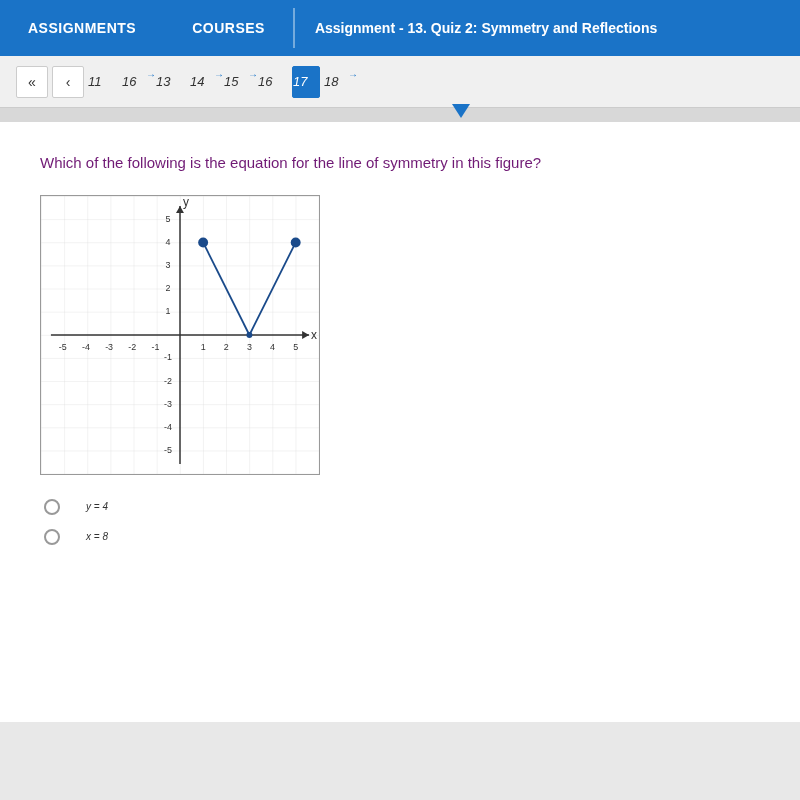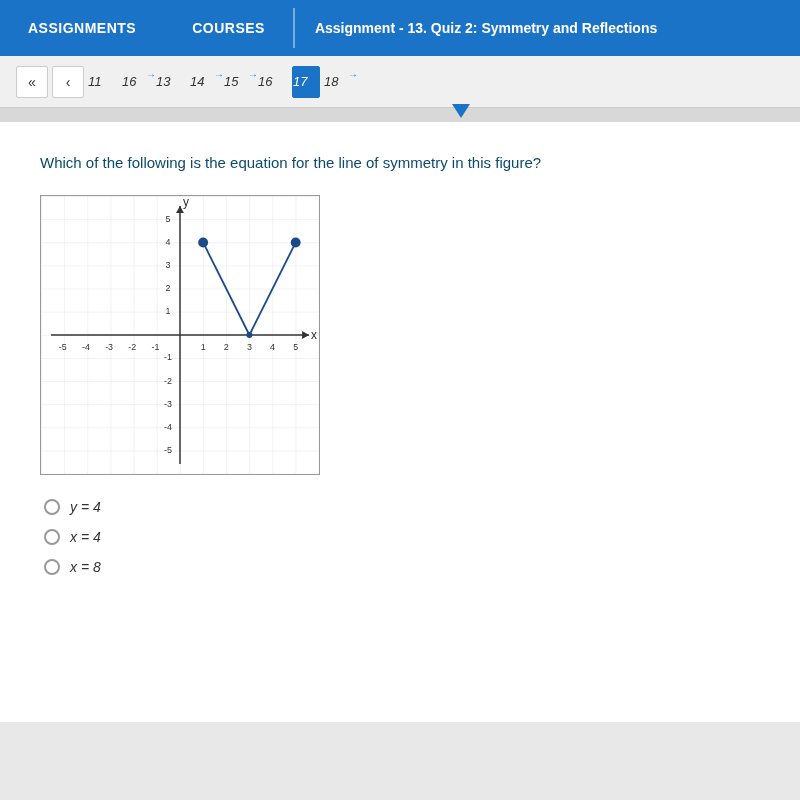--- a/index.html
+++ b/index.html
@@ -104,21 +104,21 @@
 
     
     .main-content {
       background: white;
       padding: 30px 40px;
       min-height: 600px;
     }
 
     .question-text {
       font-size: 15px;
-      color: #0c4a6e;
+      color: #701a75;
       margin-bottom: 20px;
       line-height: 1.5;
     }
 
     
     .graph-container {
       width: 280px;
       height: 280px;
       border: 1px solid #999;
       margin-bottom: 24px;
@@ -148,23 +148,24 @@
     }
     .radio-circle {
       width: 16px;
       height: 16px;
       border-radius: 50%;
       border: 2px solid #999;
       background: white;
       flex-shrink: 0;
     }
     .answer-label {
-      font-size: 14px;
+      font-size: 10px;
       color: #333;
       font-style: italic;
+      margin-left: 16px;
     }
   </style>
 </head>
 <body>
 
 <div class="top-nav">
   <div class="nav-item">
     <span>ASSIGNMENTS</span>
   </div>
   <div class="nav-item">
@@ -287,20 +288,16 @@
     </svg>
   </div>
 
   <div class="answer-choices">
     <div class="answer-option">
       <div class="radio-circle"></div>
       <span class="answer-label">y = 4</span>
     </div>
     <div class="answer-option">
       <div class="radio-circle"></div>
-      <span class="answer-label">x = 4</span>
-    </div>
-    <div class="answer-option">
-      <div class="radio-circle"></div>
       <span class="answer-label">x = 8</span>
     </div>
   </div>
 </div>
 
 </body></html>

